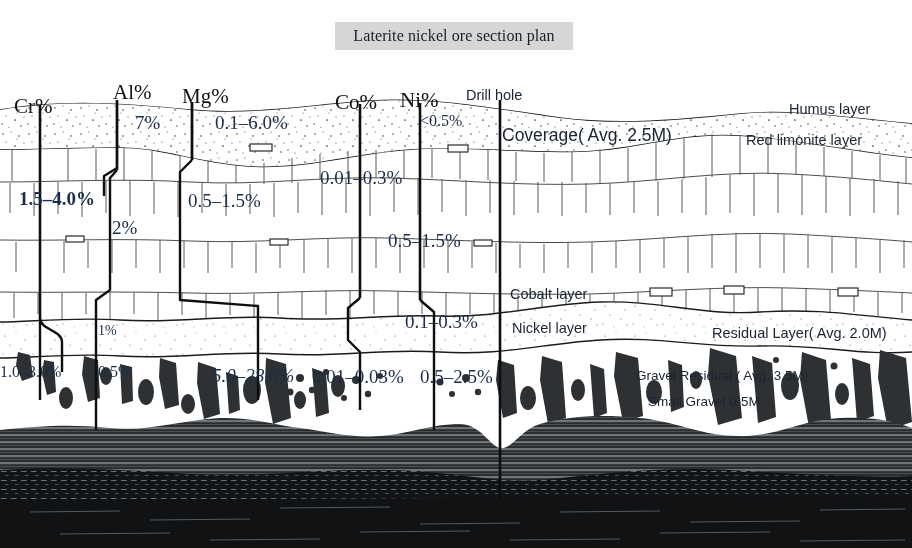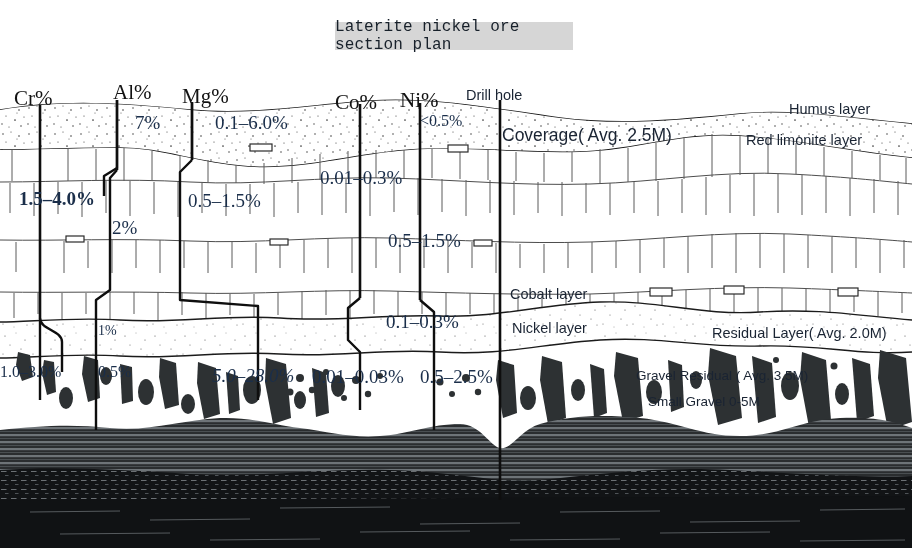--- a/index.html
+++ b/index.html
@@ -4,21 +4,21 @@
 <style>
   html,body{margin:0;padding:0;background:#fff;}
   body{width:912px;height:548px;overflow:hidden;
        font-family:"Liberation Sans",sans-serif;}
   #stage{position:relative;width:912px;height:548px;background:#ffffff;}
   svg#scene{position:absolute;left:0;top:0;width:912px;height:548px;}
 
   .ttl-wrap{position:absolute;left:335px;top:22px;width:238px;height:28px;
             background:#d6d6d6;display:flex;align-items:center;justify-content:center;}
   .ttl-wrap span{font-size:16px;color:#17202a;letter-spacing:.1px;
-                 font-family:Liberation Mono, monospace;}
+                 font-family:Liberation Serif, serif;}
 
   .lbl{position:absolute;white-space:nowrap;line-height:1;}
   
   .serif{font-family:"Liberation Serif",serif;color:#1a2e4a;}
   .elem{font-size:21px;color:#121212;font-family:"Liberation Serif",serif;}
   .pct{font-size:19px;}
   .pct-s{font-size:16px;}
   .pct-xs{font-size:14px;}
   
   .ann{font-family:"Liberation Sans",sans-serif;color:#1a2433;}
@@ -419,35 +419,35 @@
         <path d="M192,102 L192,158"></path>
       </g>
 
     </g>
   </svg>
 
   <div class="ttl-wrap">
     <span>Laterite nickel ore section plan</span>
   </div>
 
-  <div class="lbl elem" style="left:14px;top:88px;text-align:center;">Cr%</div>
+  <div class="lbl elem" style="left:14px;top:96px;text-align:center;">Cr%</div>
   <div class="lbl elem" style="left:113px;top:82px;">Al%</div>
   <div class="lbl elem" style="left:182px;top:86px;">Mg%</div>
   <div class="lbl elem" style="left:335px;top:92px;">Co%</div>
   <div class="lbl elem" style="left:400px;top:90px;">Ni%</div>
 
   <div class="lbl serif pct" style="left:135px;top:113px;">7%</div>
   <div class="lbl serif pct" style="left:215px;top:113px;">0.1–6.0%</div>
   <div class="lbl serif pct-s" style="left:420px;top:113px;">&lt;0.5%</div>
   <div class="lbl serif pct" style="left:19px;top:189px;font-weight:bold;">1.5–4.0%</div>
   <div class="lbl serif pct" style="left:188px;top:191px;">0.5–1.5%</div>
   <div class="lbl serif pct" style="left:320px;top:168px;text-align:right;">0.01–0.3%</div>
   <div class="lbl serif pct" style="left:112px;top:218px;">2%</div>
   <div class="lbl serif pct" style="left:388px;top:231px;">0.5–1.5%</div>
-  <div class="lbl serif pct" style="left:347px;top:312px;padding-left:39px;">0.1–0.3%</div>
+  <div class="lbl serif pct" style="left:366px;top:312px;padding-left:39px;">0.1–0.3%</div>
   <div class="lbl serif pct-xs" style="left:98px;top:324px;">1%</div>
   <div class="lbl serif pct-s" style="left:0px;top:364px;">1.0–3.0%</div>
   <div class="lbl serif pct-s" style="left:98px;top:364px;">0.5%</div>
   <div class="lbl serif pct" style="left:212px;top:366px;font-style:italic;">5.0–28.0%</div>
   <div class="lbl serif pct" style="left:312px;top:367px;">0.01–0.03%</div>
   <div class="lbl serif pct" style="left:420px;top:367px;">0.5–2.5%</div>
 
   <div class="lbl ann ann-md" style="left:466px;top:88px;">Drill hole</div>
   <div class="lbl ann ann-lg" style="left:502px;top:127px;text-align:right;">Coverage( Avg. 2.5M)</div>
   <div class="lbl ann ann-md" style="left:789px;top:102px;">Humus layer</div>

